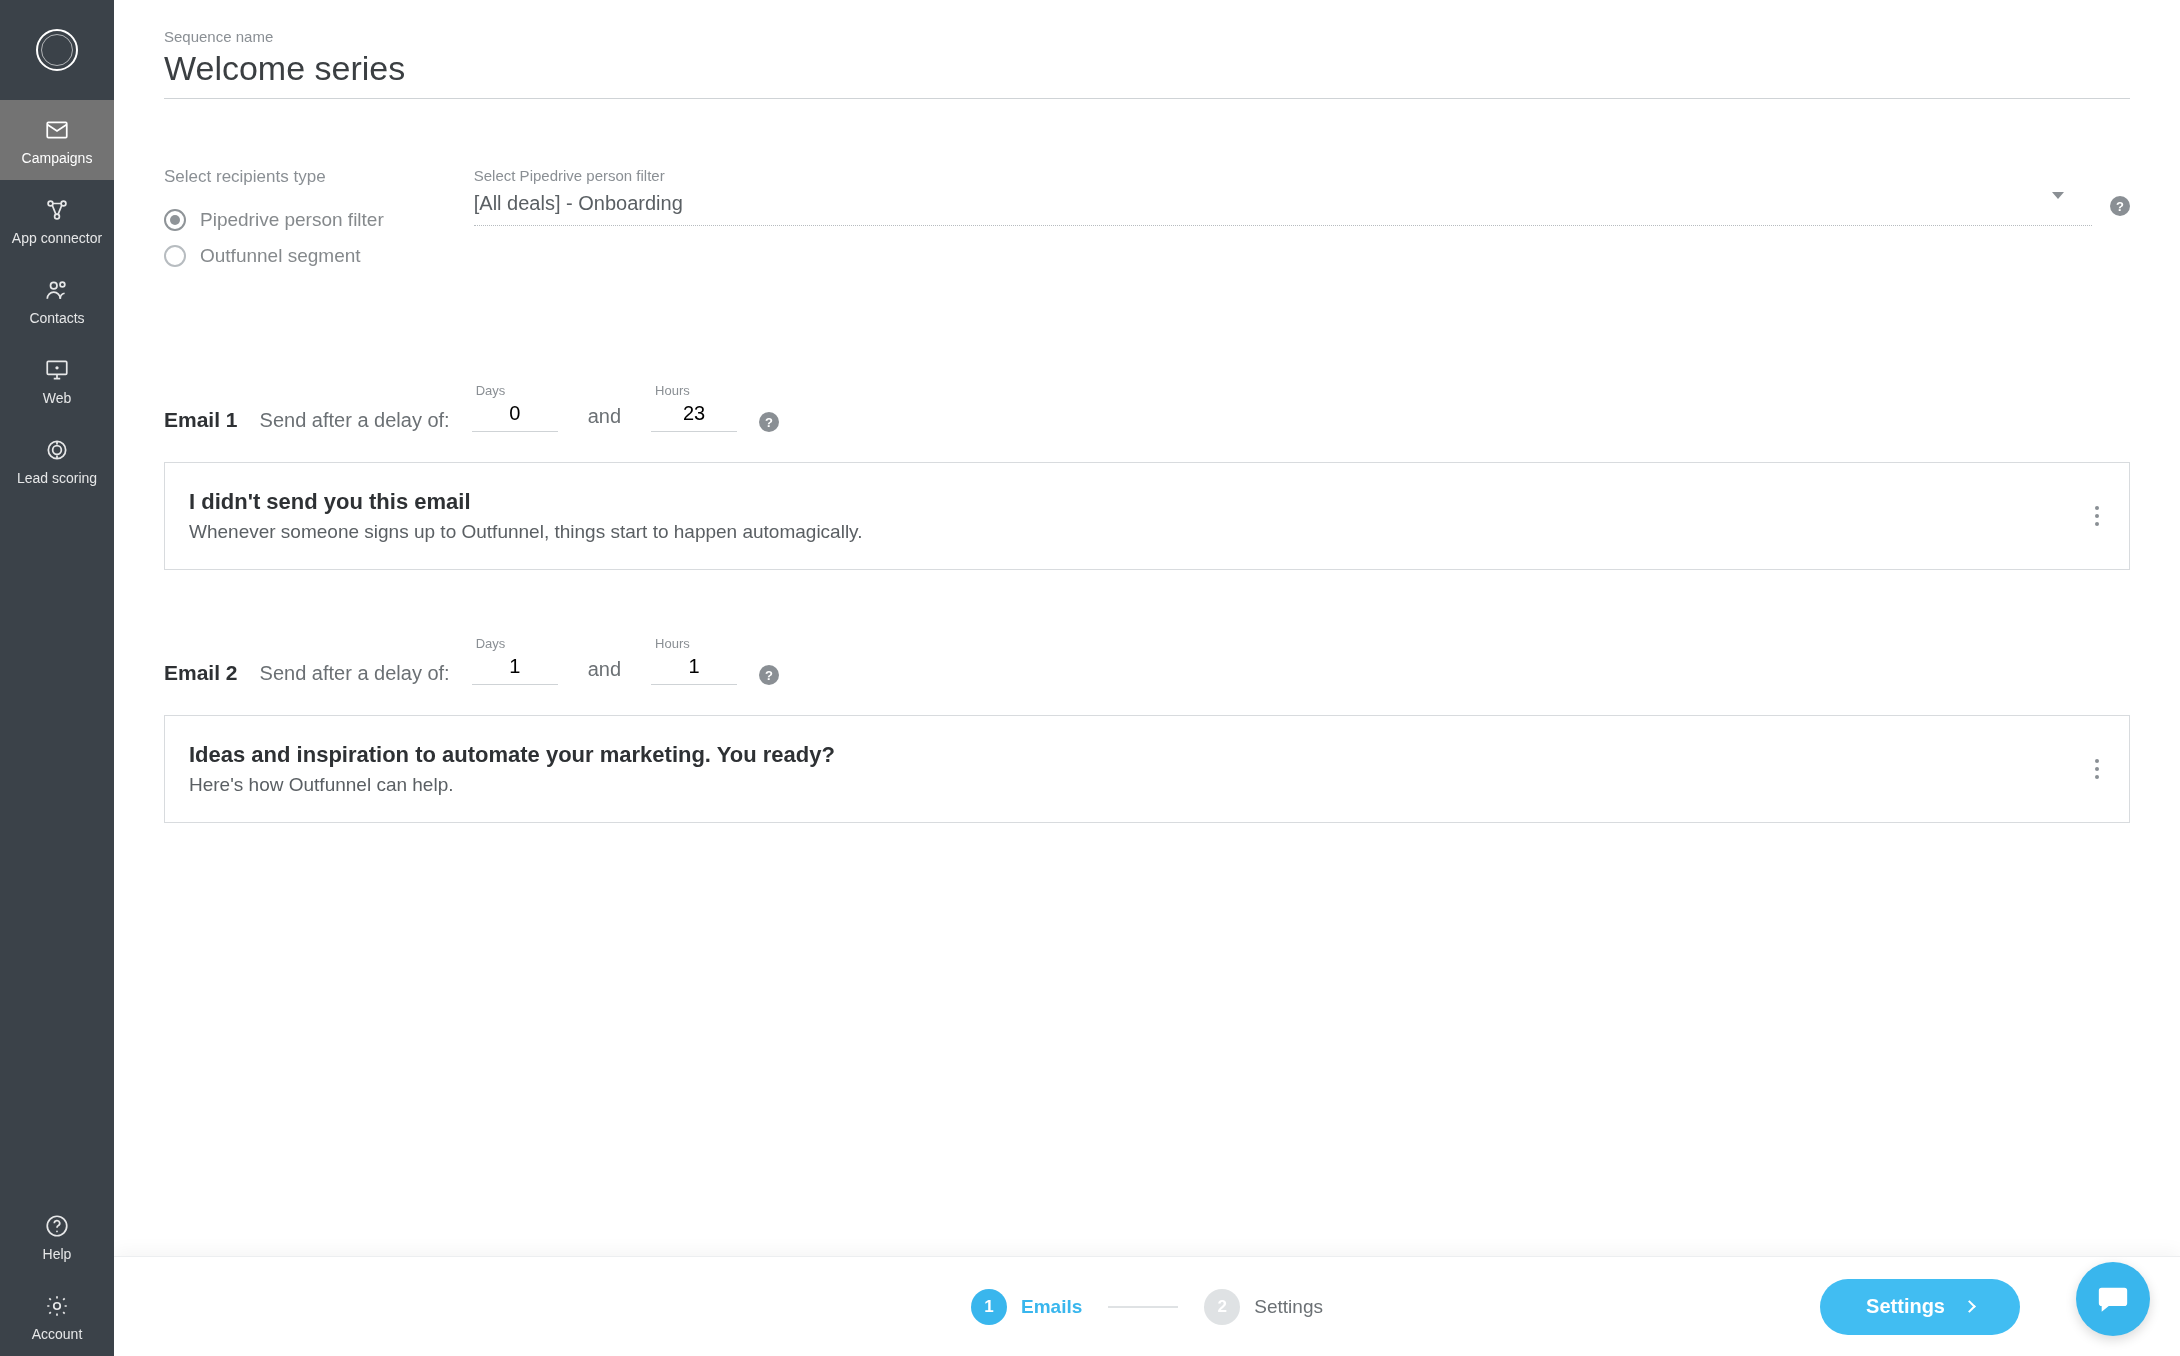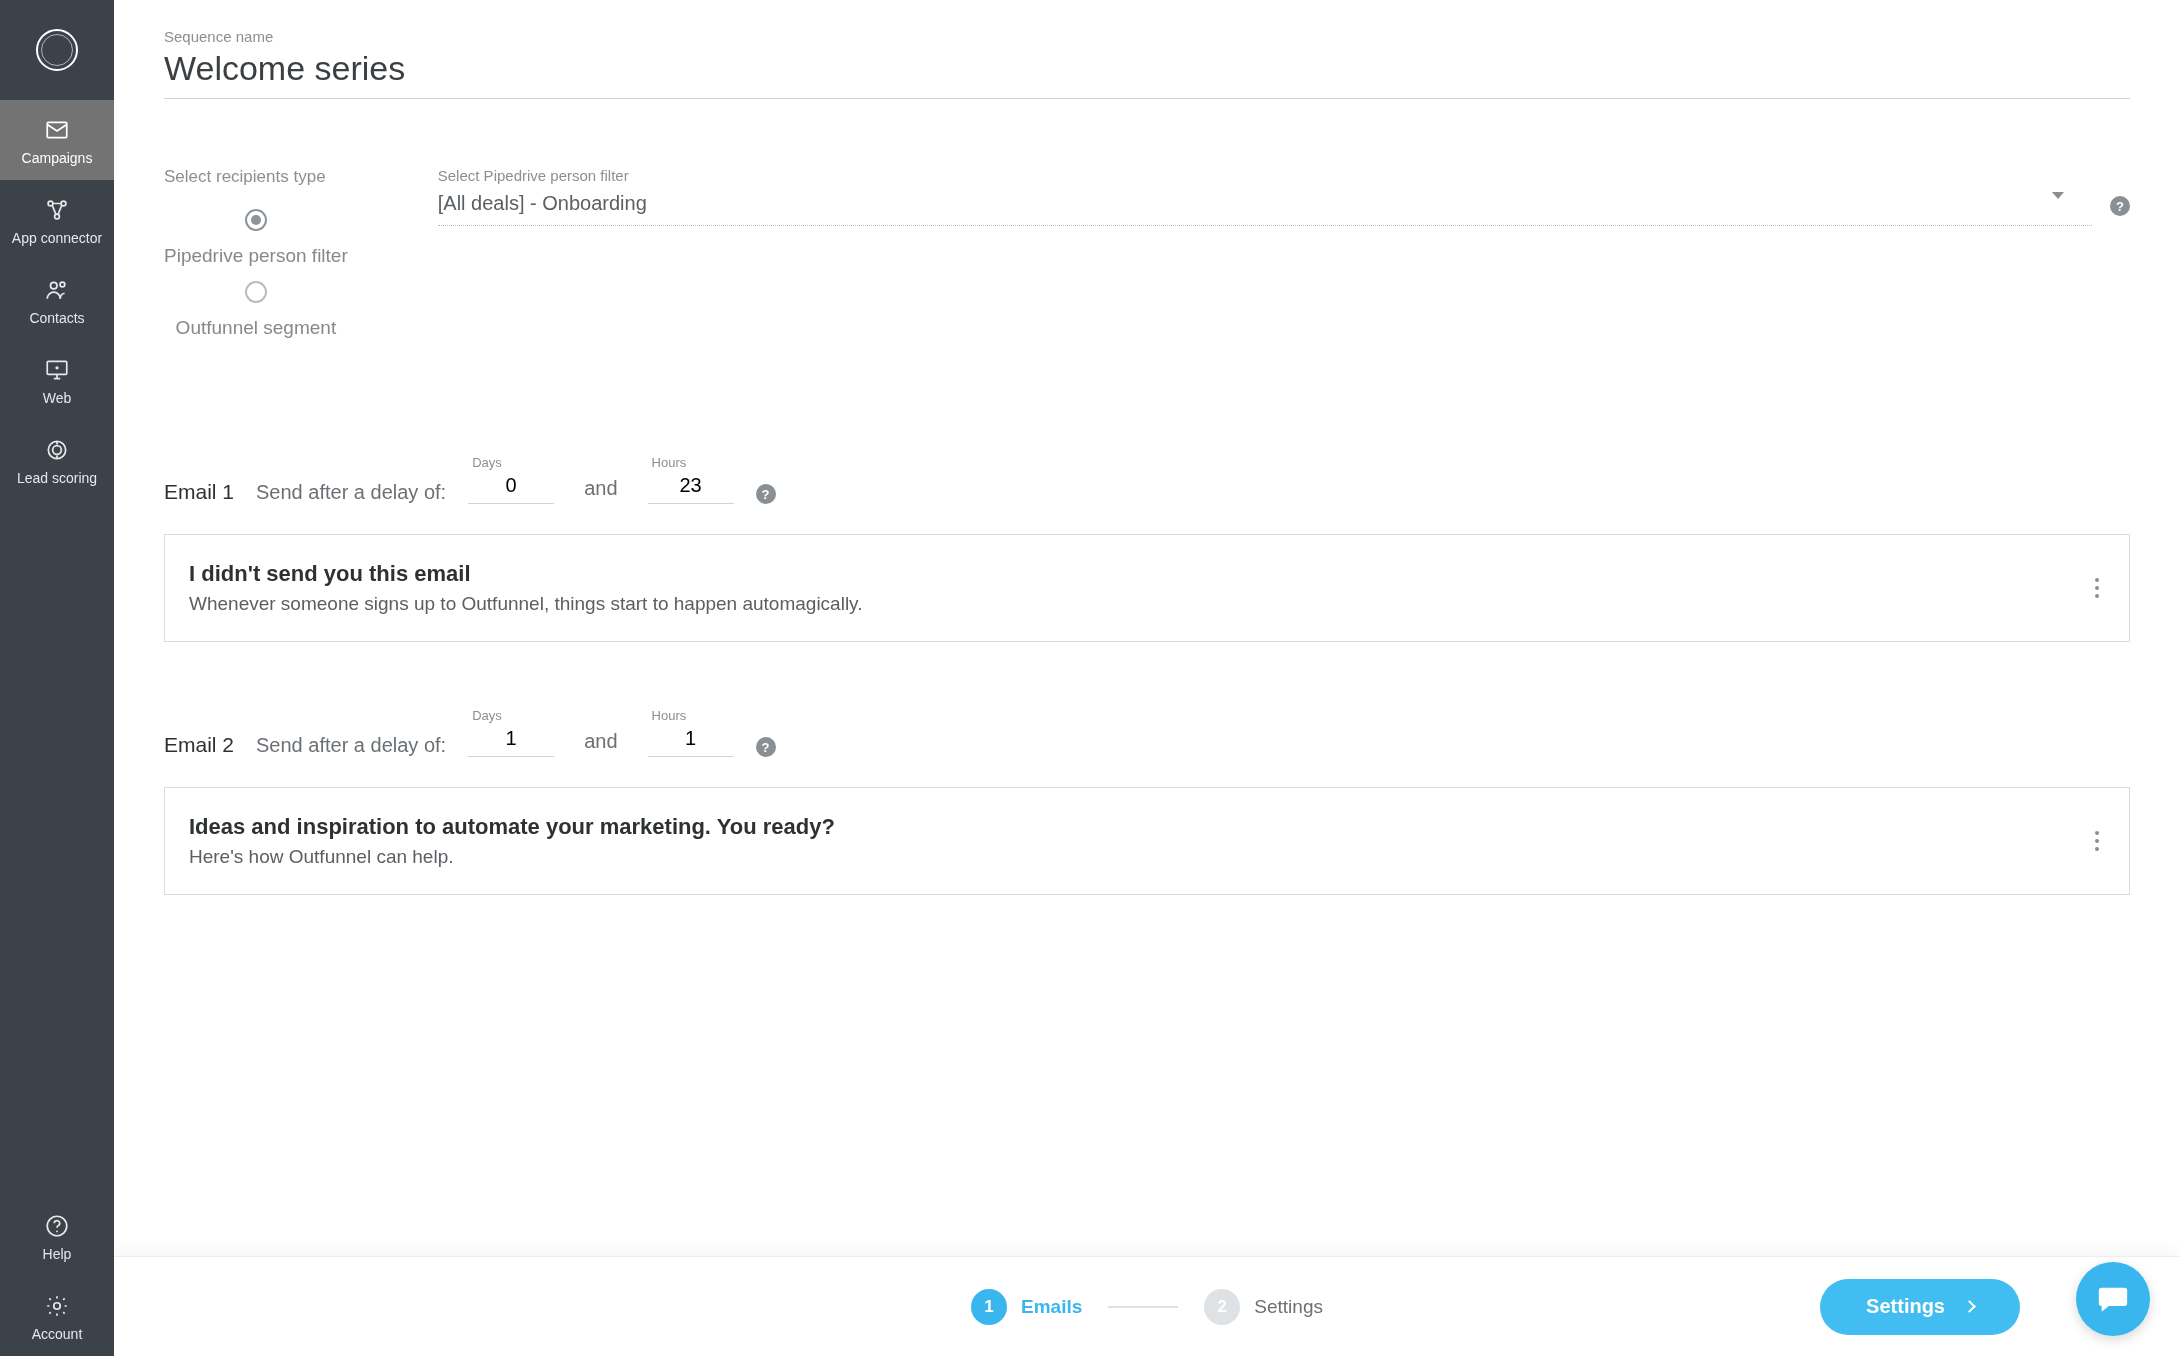--- a/index.html
+++ b/index.html
@@ -89,21 +89,20 @@
   .subhead { color: #8a8f94; font-size: 17px; margin-bottom: 22px; }
 
   .radio-row {
     display: flex;
     align-items: center;
     gap: 14px;
     margin-bottom: 14px;
     cursor: pointer;
     font-size: 19px;
     color: #85898c;
-    flex-direction: column;
   }
   .radio-outer {
     width: 22px; height: 22px;
     border: 2px solid #b7bcc0;
     border-radius: 50%;
     display: flex; align-items: center; justify-content: center;
   }
   .radio-row.selected .radio-outer { border-color: #8f9498; }
   .radio-inner { width: 10px; height: 10px; border-radius: 50%; background: transparent; }
   .radio-row.selected .radio-inner { background: #8f9498; }
@@ -145,21 +144,21 @@
     flex-shrink: 0;
   }
 
   .email-block { margin-top: 80px; }
   .email-header {
     display: flex;
     align-items: flex-end;
     gap: 22px;
     margin-bottom: 30px;
   }
-  .email-title { font-size: 21px; font-weight: 400; color: #2e3134; }
+  .email-title { font-size: 21px; font-weight: 700; color: #2e3134; }
   .email-sub { font-size: 20px; color: #6b7074; }
   .delay-field { display: flex; flex-direction: column; align-items: center; width: 86px; }
   .delay-label { font-size: 13px; color: #8a8f94; margin-bottom: 2px; align-self: flex-start; padding-left: 4px; }
   .delay-input {
     width: 86px;
     border: none;
     border-bottom: 1px solid #cfd3d6;
     text-align: center;
     font-size: 20px;
     padding: 2px 0 6px 0;

